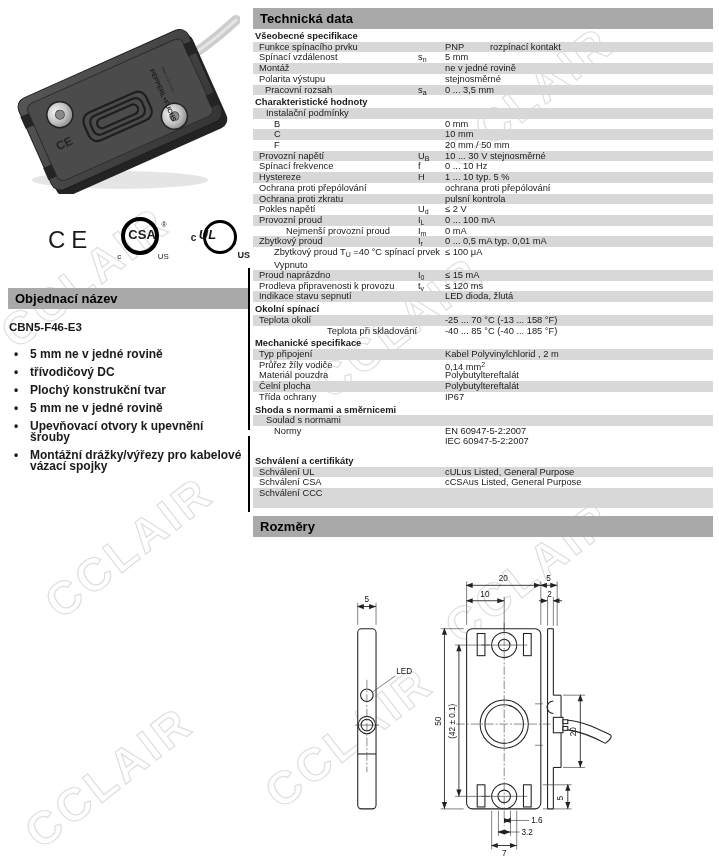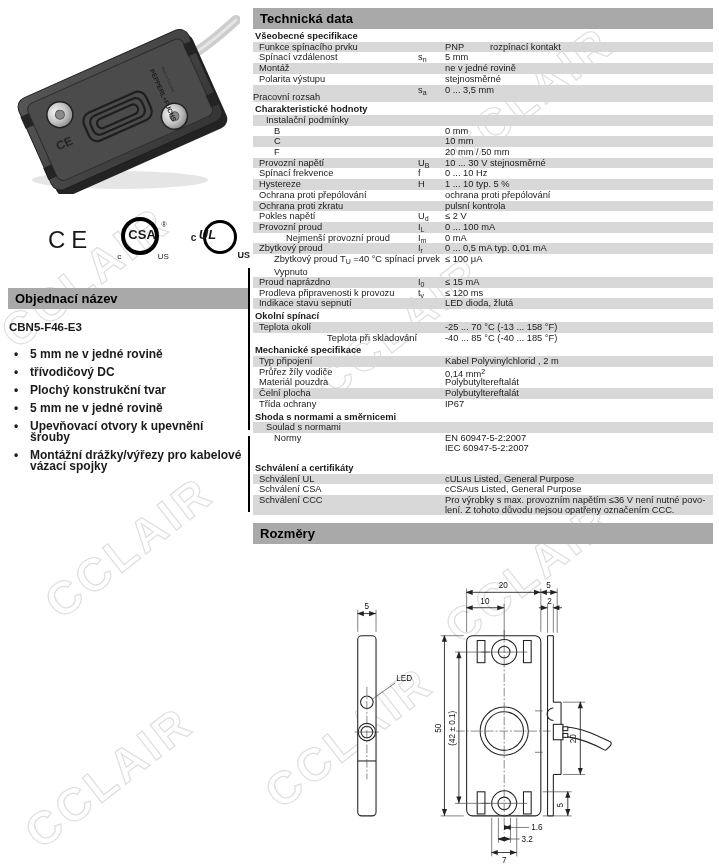--- a/index.html
+++ b/index.html
@@ -145,21 +145,21 @@
 </div>
 
 <div class="col-right">
   <div class="hbar">Technická data</div>
   <div id="tech-rows">
       <div class="sec">Všeobecné specifikace</div>
       <div class="r sh"><div class="lab" style="padding-left: 6px;">Funkce spínacího prvku</div><div class="val">PNP<span class="v2">rozpínací kontakt</span></div></div>
       <div class="r"><div class="lab" style="padding-left: 6px;">Spínací vzdálenost</div><div class="sym">s<sub>n</sub></div><div class="val">5 mm</div></div>
       <div class="r sh"><div class="lab" style="padding-left: 6px;">Montáž</div><div class="val">ne v jedné rovině</div></div>
       <div class="r"><div class="lab" style="padding-left: 6px;">Polarita výstupu</div><div class="val">stejnosměrné</div></div>
-      <div class="r sh"><div class="lab" style="padding-left: 0; margin-top: 7px;">Pracovní rozsah</div><div class="sym">s<sub>a</sub></div><div class="val">0 ... 3,5 mm</div></div>
+      <div class="r sh"><div class="lab" style="padding-left: 12px;">Pracovní rozsah</div><div class="sym">s<sub>a</sub></div><div class="val">0 ... 3,5 mm</div></div>
       <div class="sec">Charakteristické hodnoty</div>
       <div class="r sh"><div class="lab" style="padding-left: 13px;">Instalační podmínky</div></div>
       <div class="r"><div class="lab" style="padding-left: 21px;">B</div><div class="val">0 mm</div></div>
       <div class="r sh"><div class="lab" style="padding-left: 21px;">C</div><div class="val">10 mm</div></div>
       <div class="r"><div class="lab" style="padding-left: 21px;">F</div><div class="val">20 mm / 50 mm</div></div>
       <div class="r sh"><div class="lab" style="padding-left: 6px;">Provozní napětí</div><div class="sym">U<sub>B</sub></div><div class="val">10 ... 30 V stejnosměrné</div></div>
       <div class="r"><div class="lab" style="padding-left: 6px;">Spínací frekvence</div><div class="sym">f</div><div class="val">0 ... 10 Hz</div></div>
       <div class="r sh"><div class="lab" style="padding-left: 6px;">Hystereze</div><div class="sym">H</div><div class="val">1 ... 10 typ. 5 %</div></div>
       <div class="r"><div class="lab" style="padding-left: 6px;">Ochrana proti přepólování</div><div class="val">ochrana proti přepólování</div></div>
       <div class="r sh"><div class="lab" style="padding-left: 6px;">Ochrana proti zkratu</div><div class="val">pulsní kontrola</div></div>
@@ -183,24 +183,21 @@
       <div class="sec">Shoda s normami a směrnicemi</div>
       <div class="r sh"><div class="lab" style="padding-left: 13px;">Soulad s normami</div></div>
       <div class="r two"><div class="lab" style="padding-left: 21px;">Normy</div><div class="val">
           <div>EN 60947-5-2:2007</div>
           <div>IEC 60947-5-2:2007</div>
         </div></div>
       <div class="gap"></div>
       <div class="sec">Schválení a certifikáty</div>
       <div class="r sh"><div class="lab" style="padding-left: 6px;">Schválení UL</div><div class="val">cULus Listed, General Purpose</div></div>
       <div class="r"><div class="lab" style="padding-left: 6px;">Schválení CSA</div><div class="val">cCSAus Listed, General Purpose</div></div>
-      <div class="r sh two"><div class="lab" style="padding-left: 6px;">Schválení CCC</div><div class="val">
-          <div>Pro výrobky s max. provozním napětím ≤36 V není nutné povo-</div>
-          <div>lení. Z tohoto důvodu nejsou opatřeny označením CCC.</div>
-        </div></div>
+      <div class="r sh two"><div class="lab" style="padding-left: 6px;">Schválení CCC</div></div>
     </div>
 
   <div class="hbar" style="margin-top:8px;">Rozměry</div>
 
   <svg class="dims-svg" width="460" height="318" viewBox="0 0 460 330">
     <defs>
       <marker id="ae" markerWidth="9" markerHeight="8" refX="8" refY="4" orient="auto">
         <path d="M0,1 L8,4 L0,7 z" fill="#222"></path>
       </marker>
       <marker id="as" markerWidth="9" markerHeight="8" refX="1" refY="4" orient="auto">

